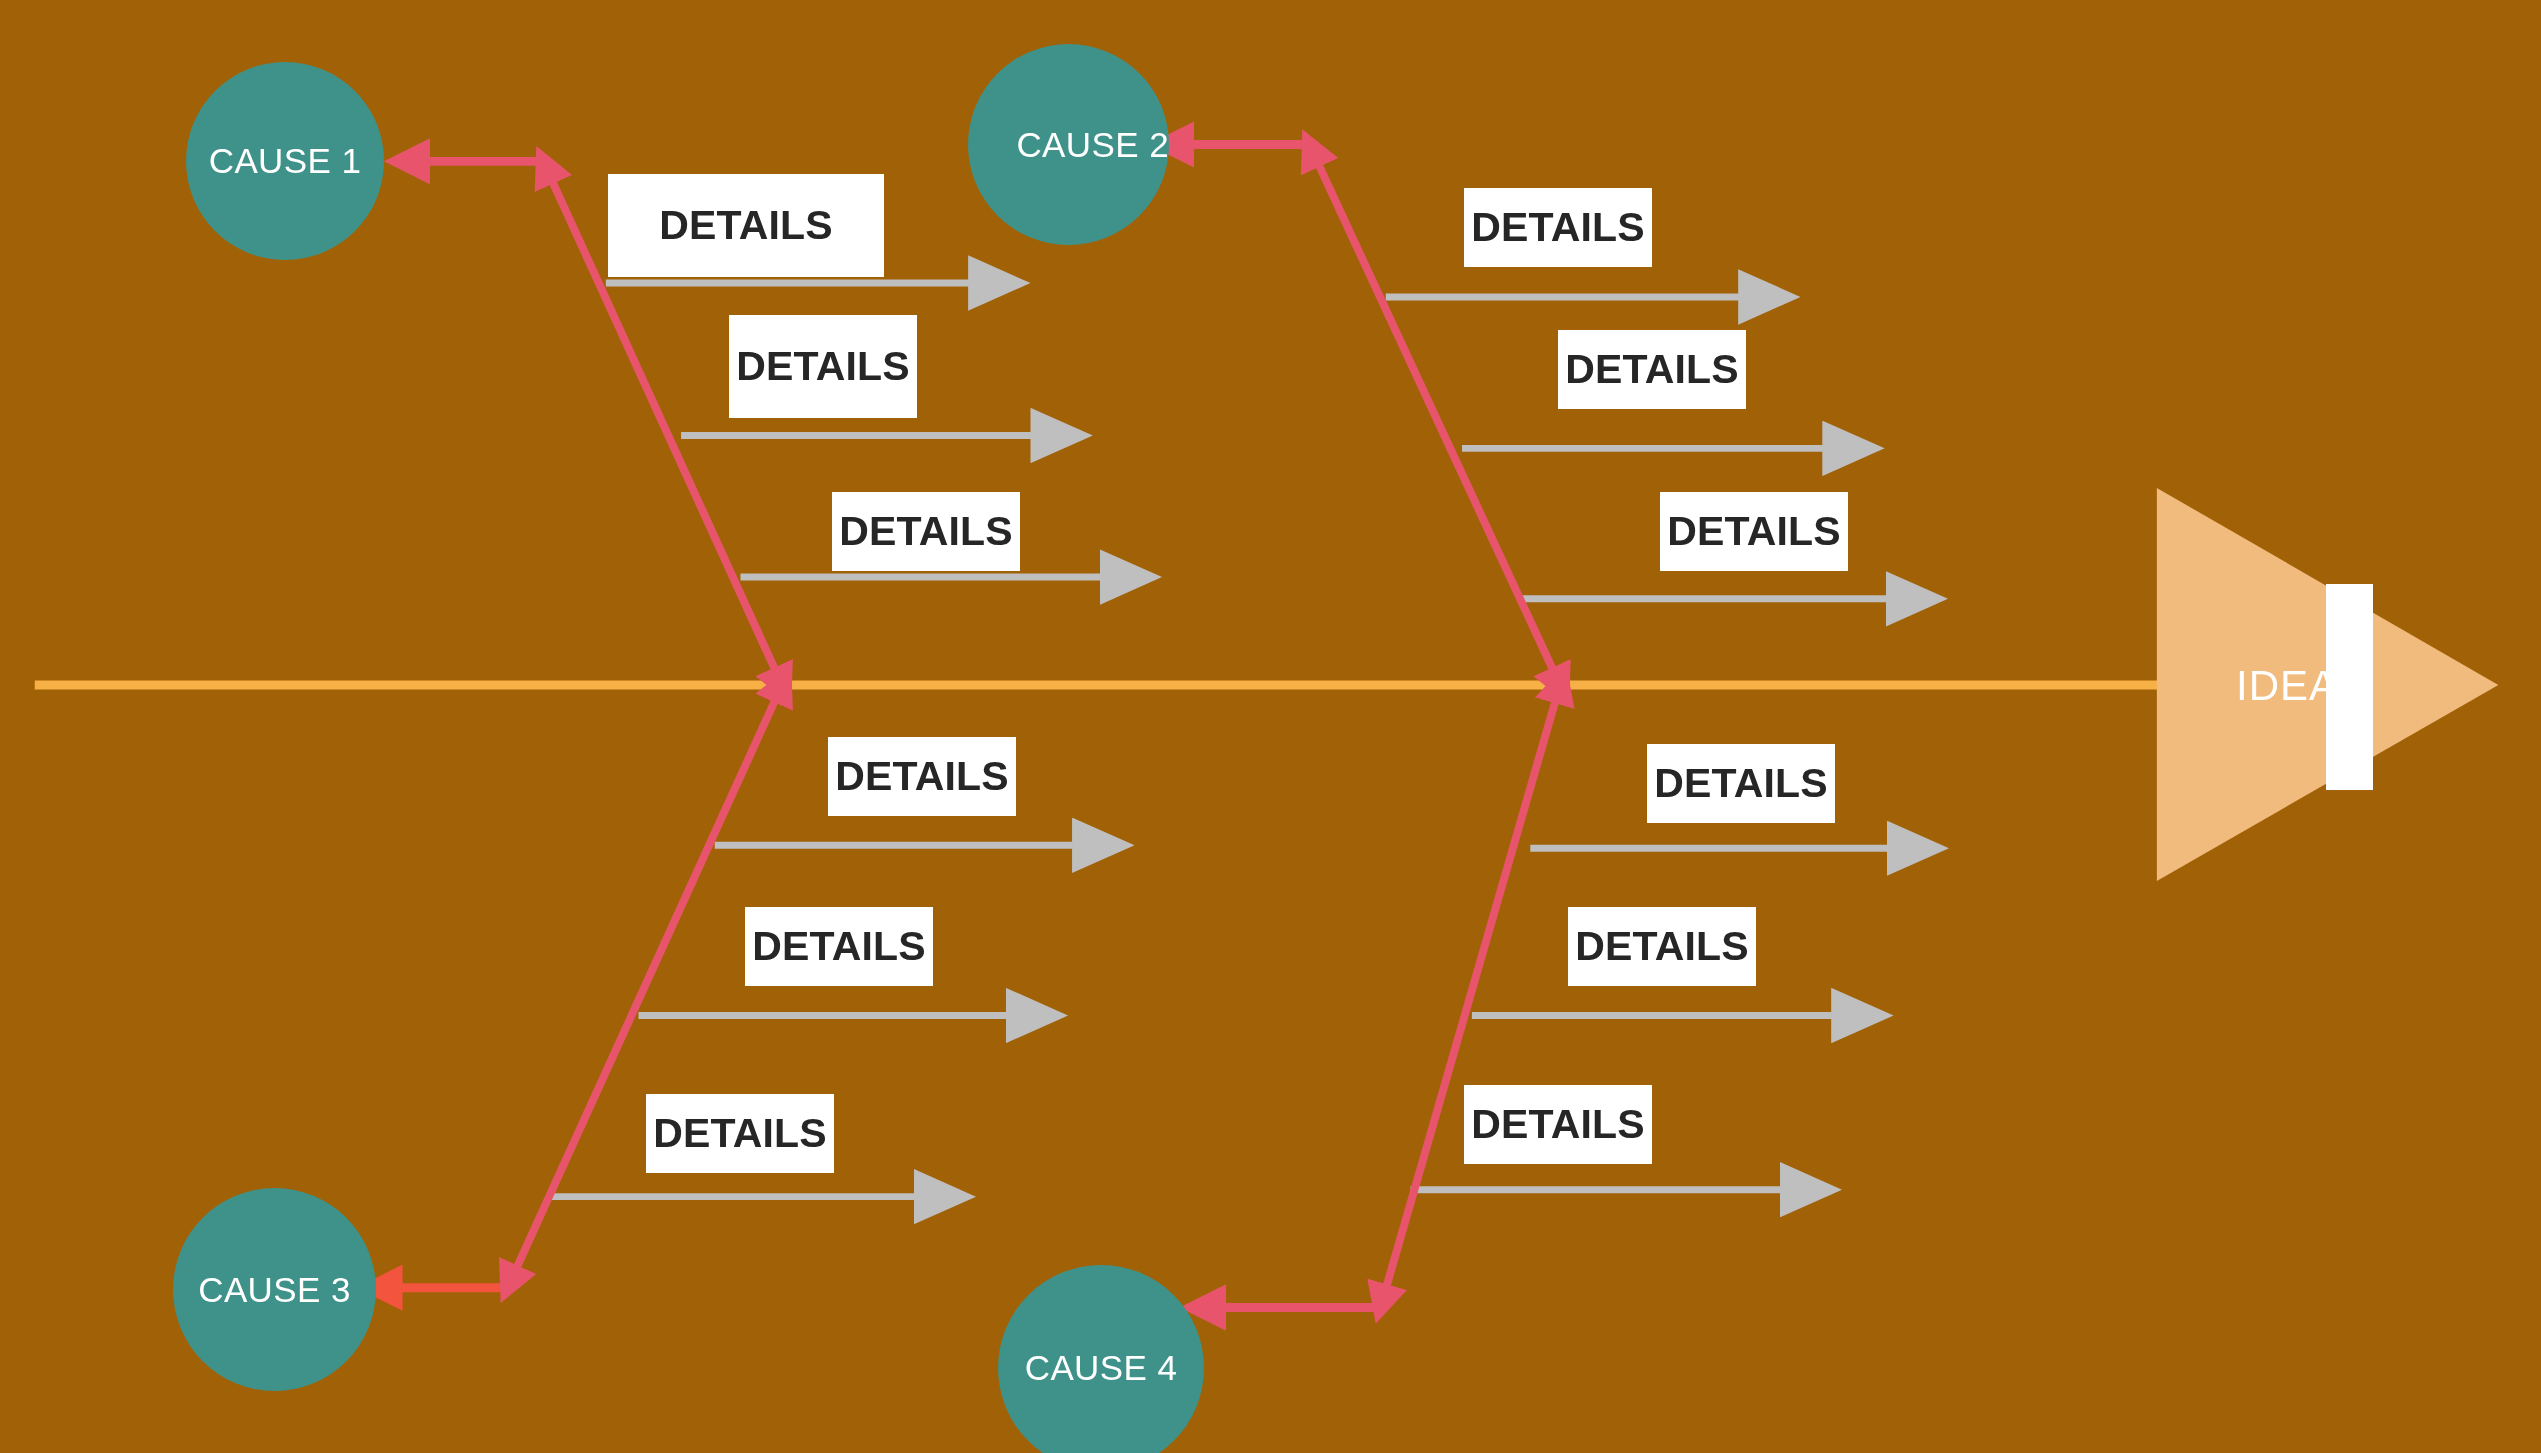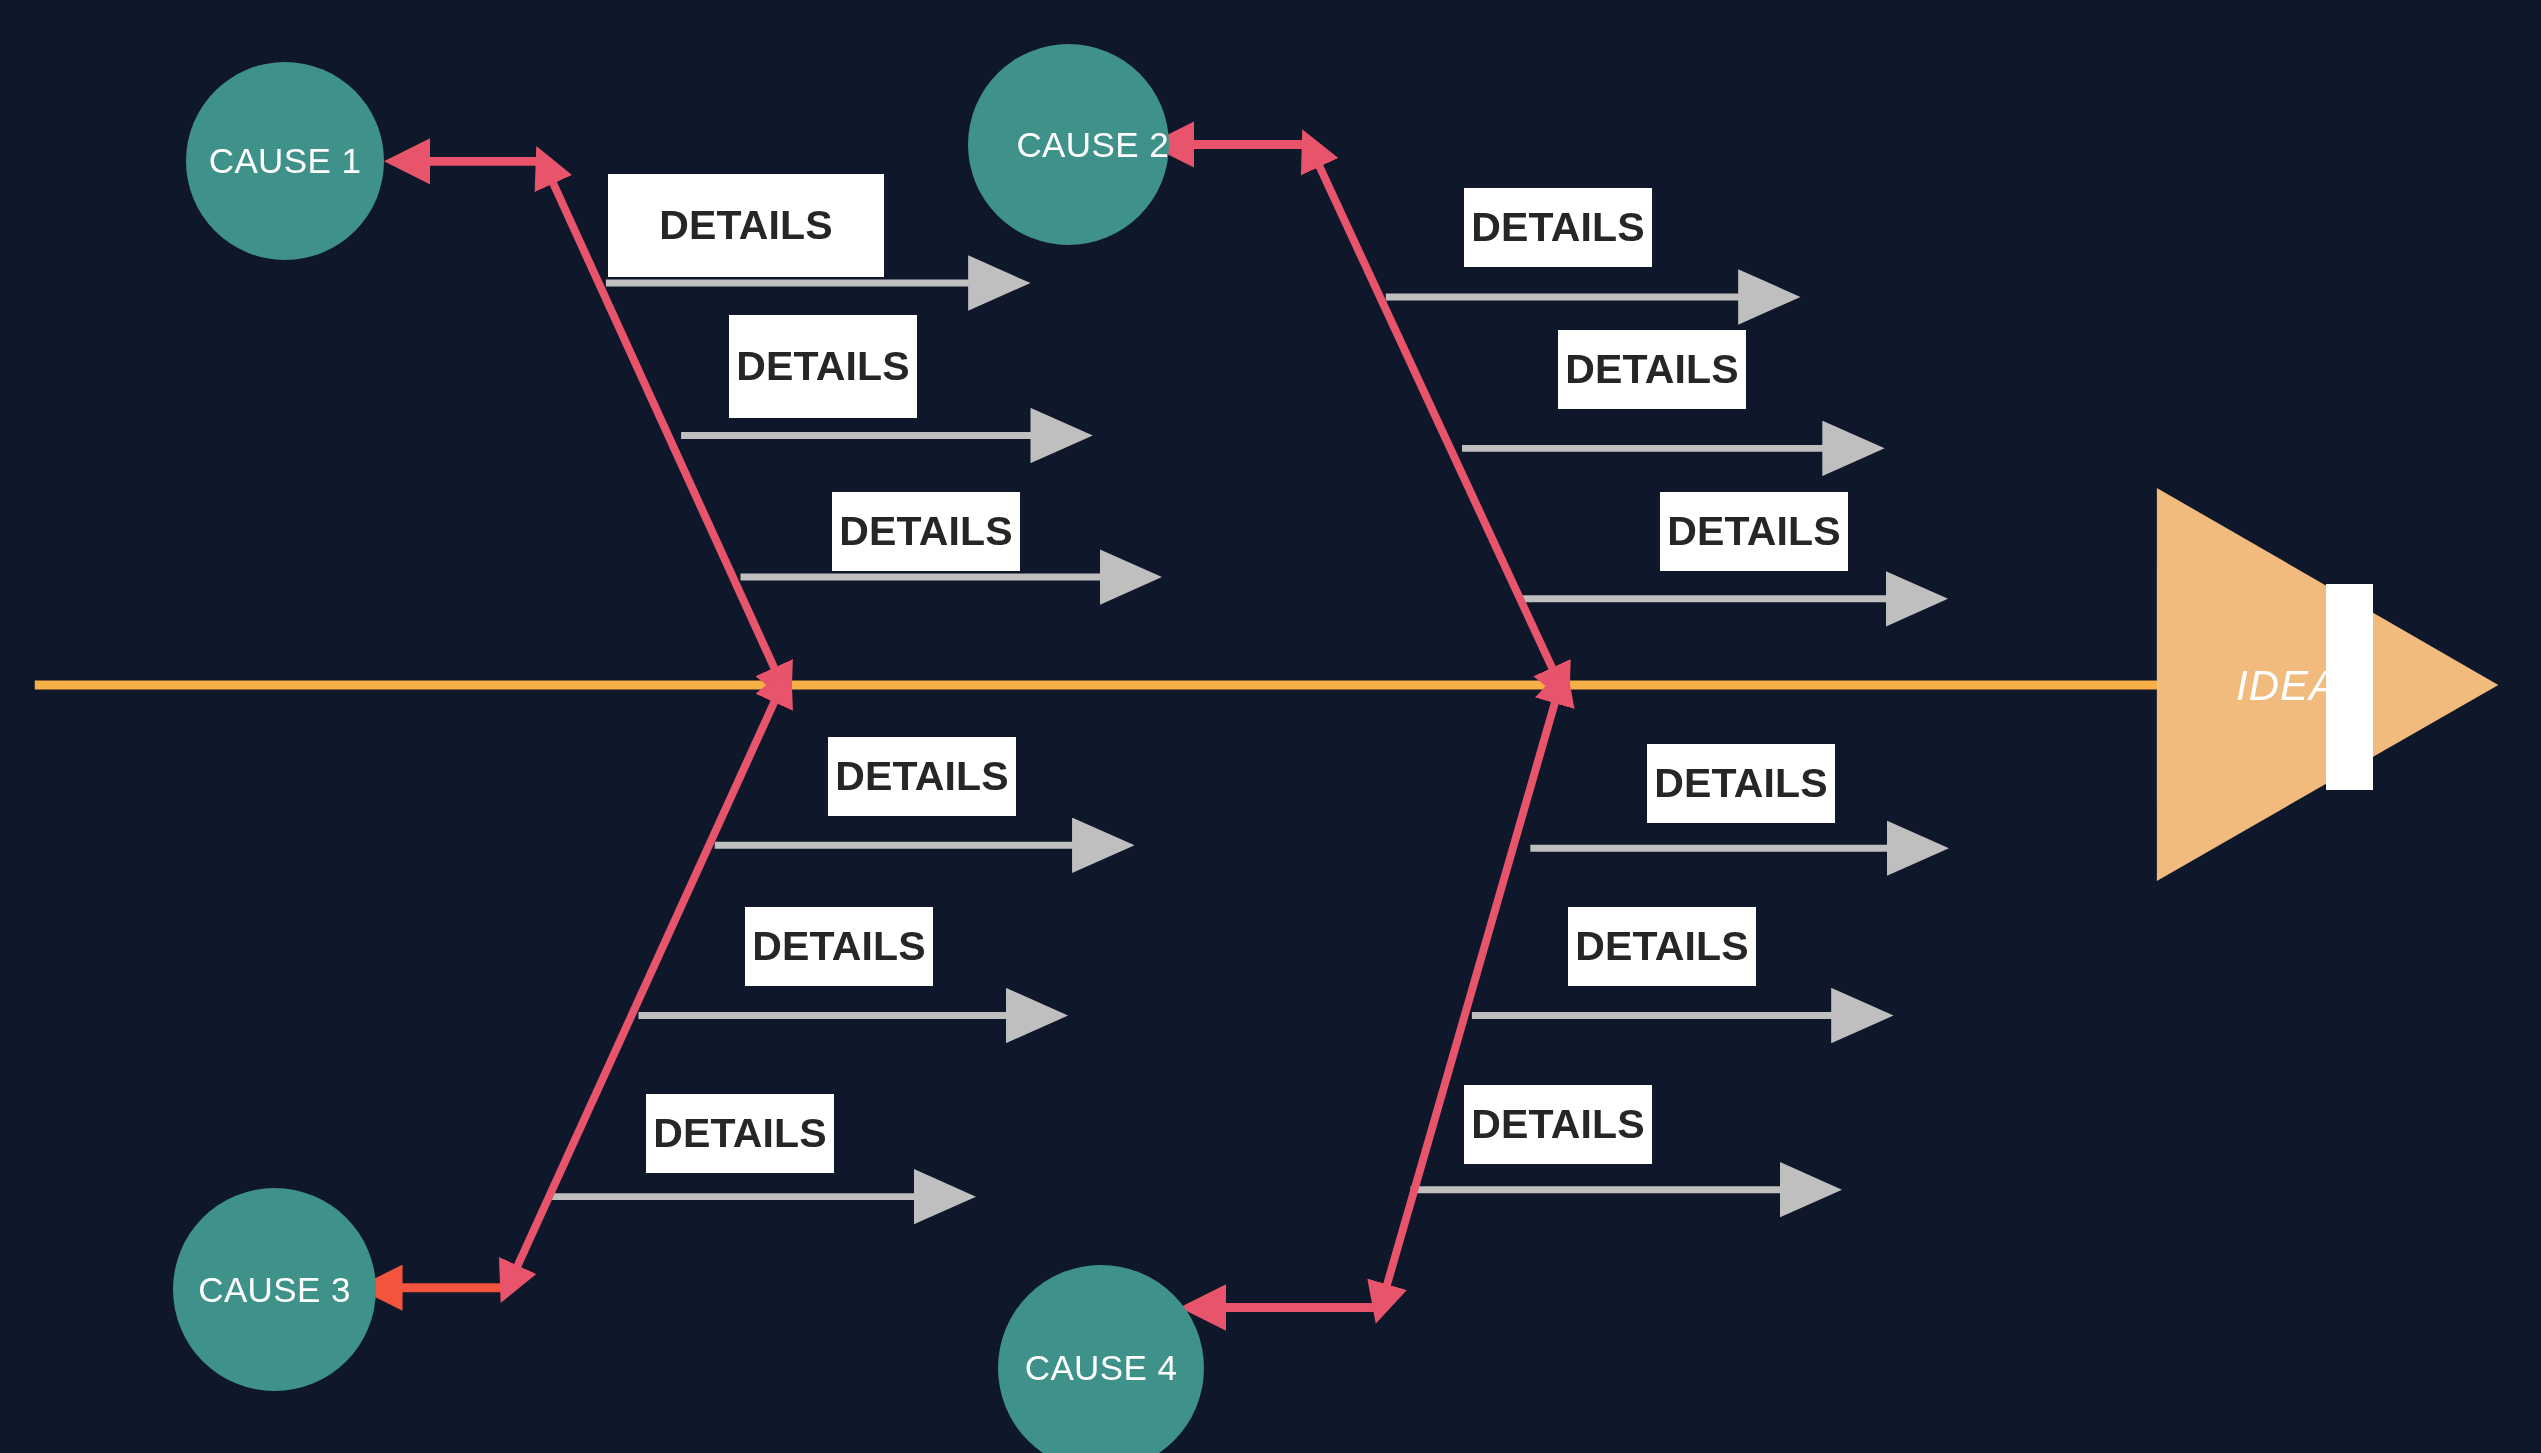--- a/index.html
+++ b/index.html
@@ -10,21 +10,21 @@
   body {
     width: 2541px;
     height: 1453px;
     overflow: hidden;
     font-family: "Liberation Sans", sans-serif;
   }
   #canvas {
     position: relative;
     width: 2541px;
     height: 1453px;
-    background: #0f172a;
+    background: #a16207;
   }
   #svg-layer {
     position: absolute;
     left: 0;
     top: 0;
     width: 2541px;
     height: 1453px;
   }
   .cause-node {
     position: absolute;
@@ -176,18 +176,18 @@
   <div class="detail-box" style="left:1647px; top:744px; width:188px; height:79px;">
     <span>DETAILS</span>
   </div>
   <div class="detail-box" style="left:1568px; top:907px; width:188px; height:79px;">
     <span>DETAILS</span>
   </div>
   <div class="detail-box" style="left:1464px; top:1085px; width:188px; height:79px;">
     <span>DETAILS</span>
   </div>
 
-  <div class="idea-label" style="left:2208px; top:658px; width:158px; height:55px;font-style:italic;">
+  <div class="idea-label" style="left:2208px; top:658px; width:158px; height:55px;">
     <span>IDEA</span>
   </div>
 
 </div>
 
 
 </body></html>

